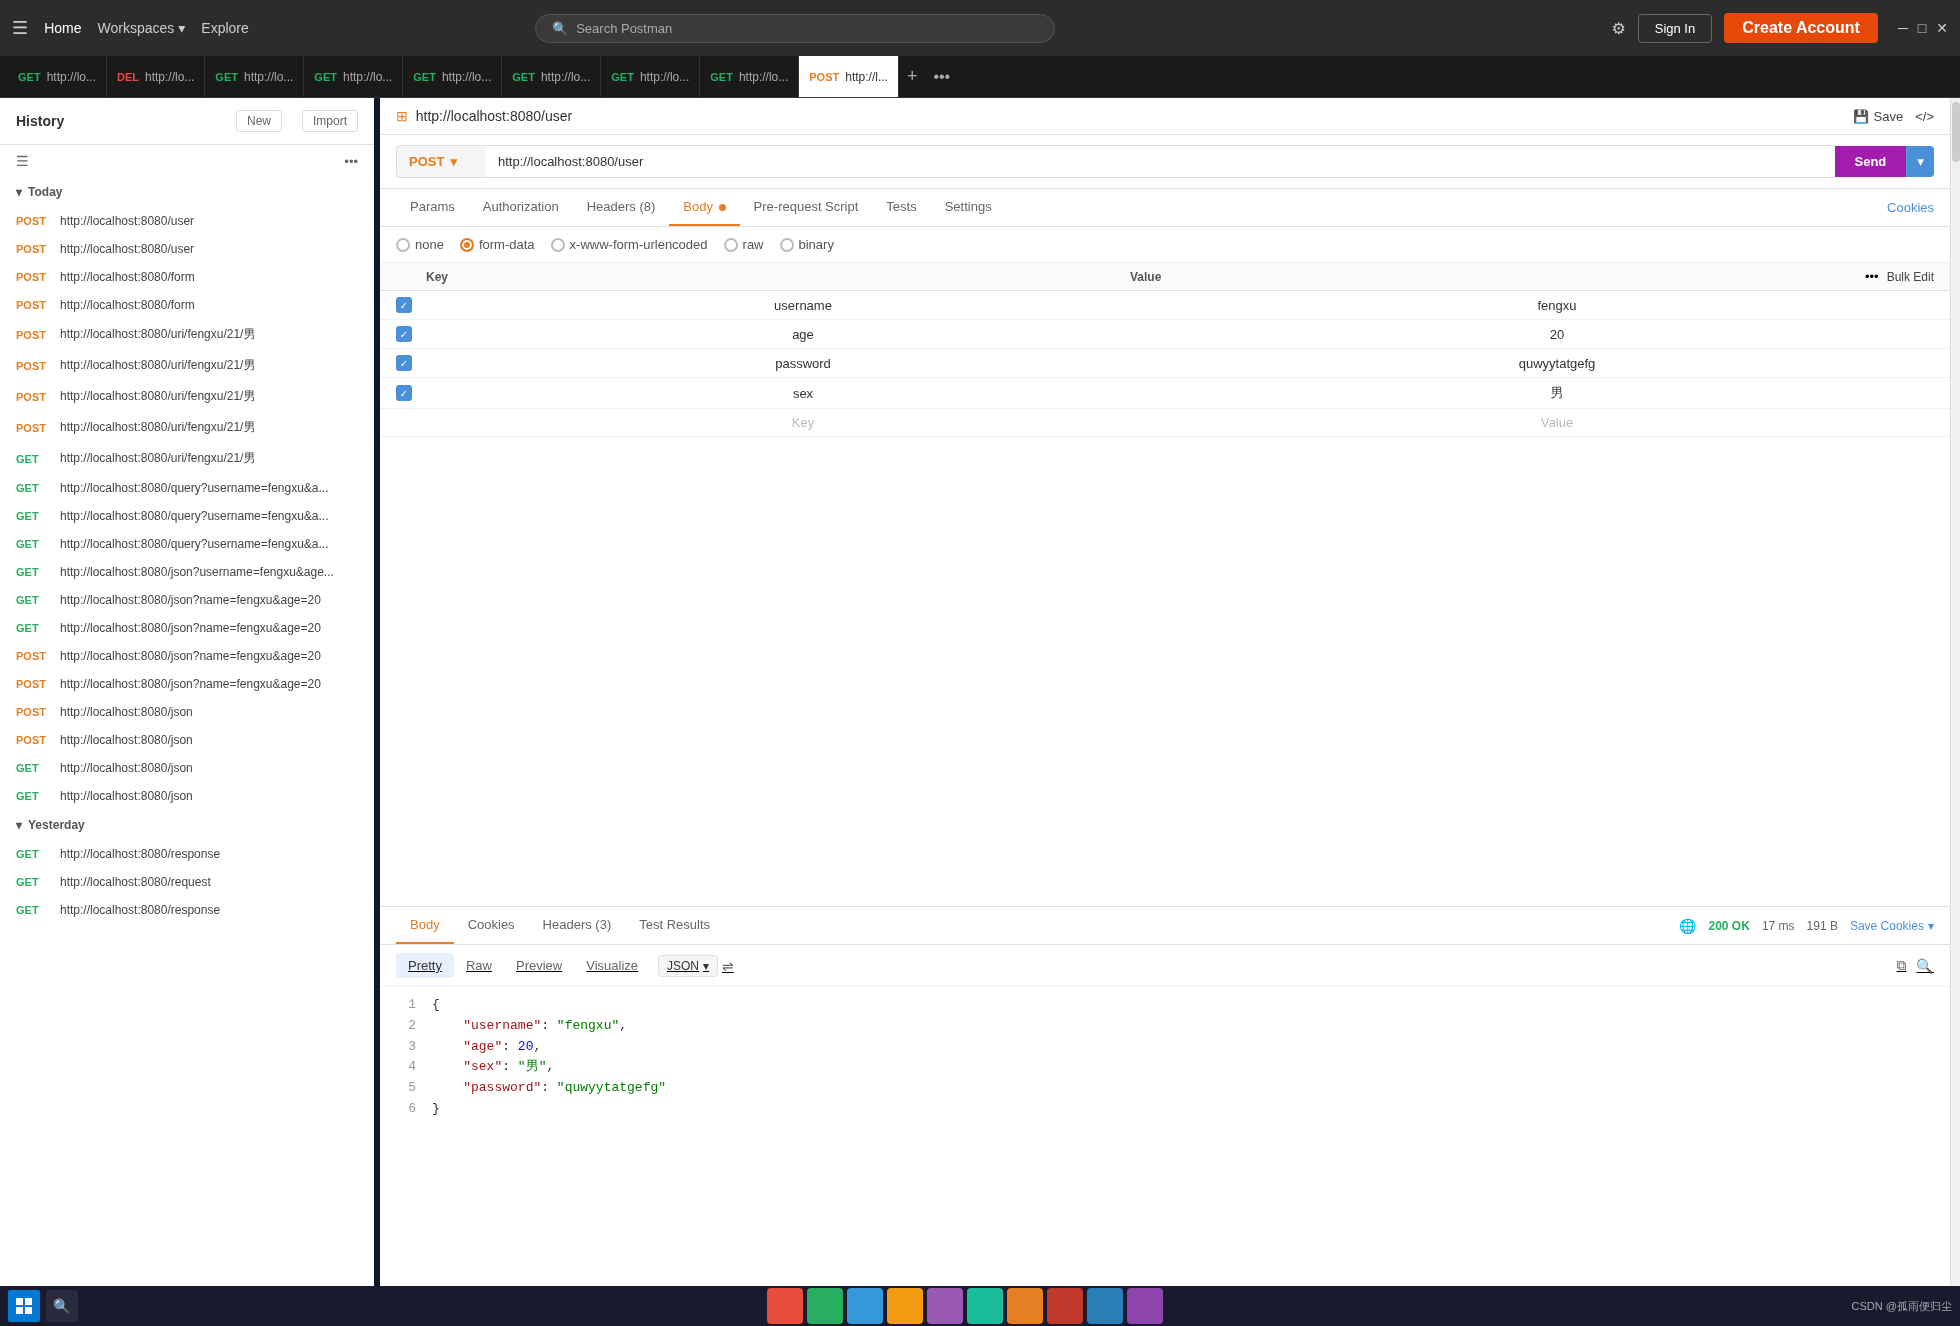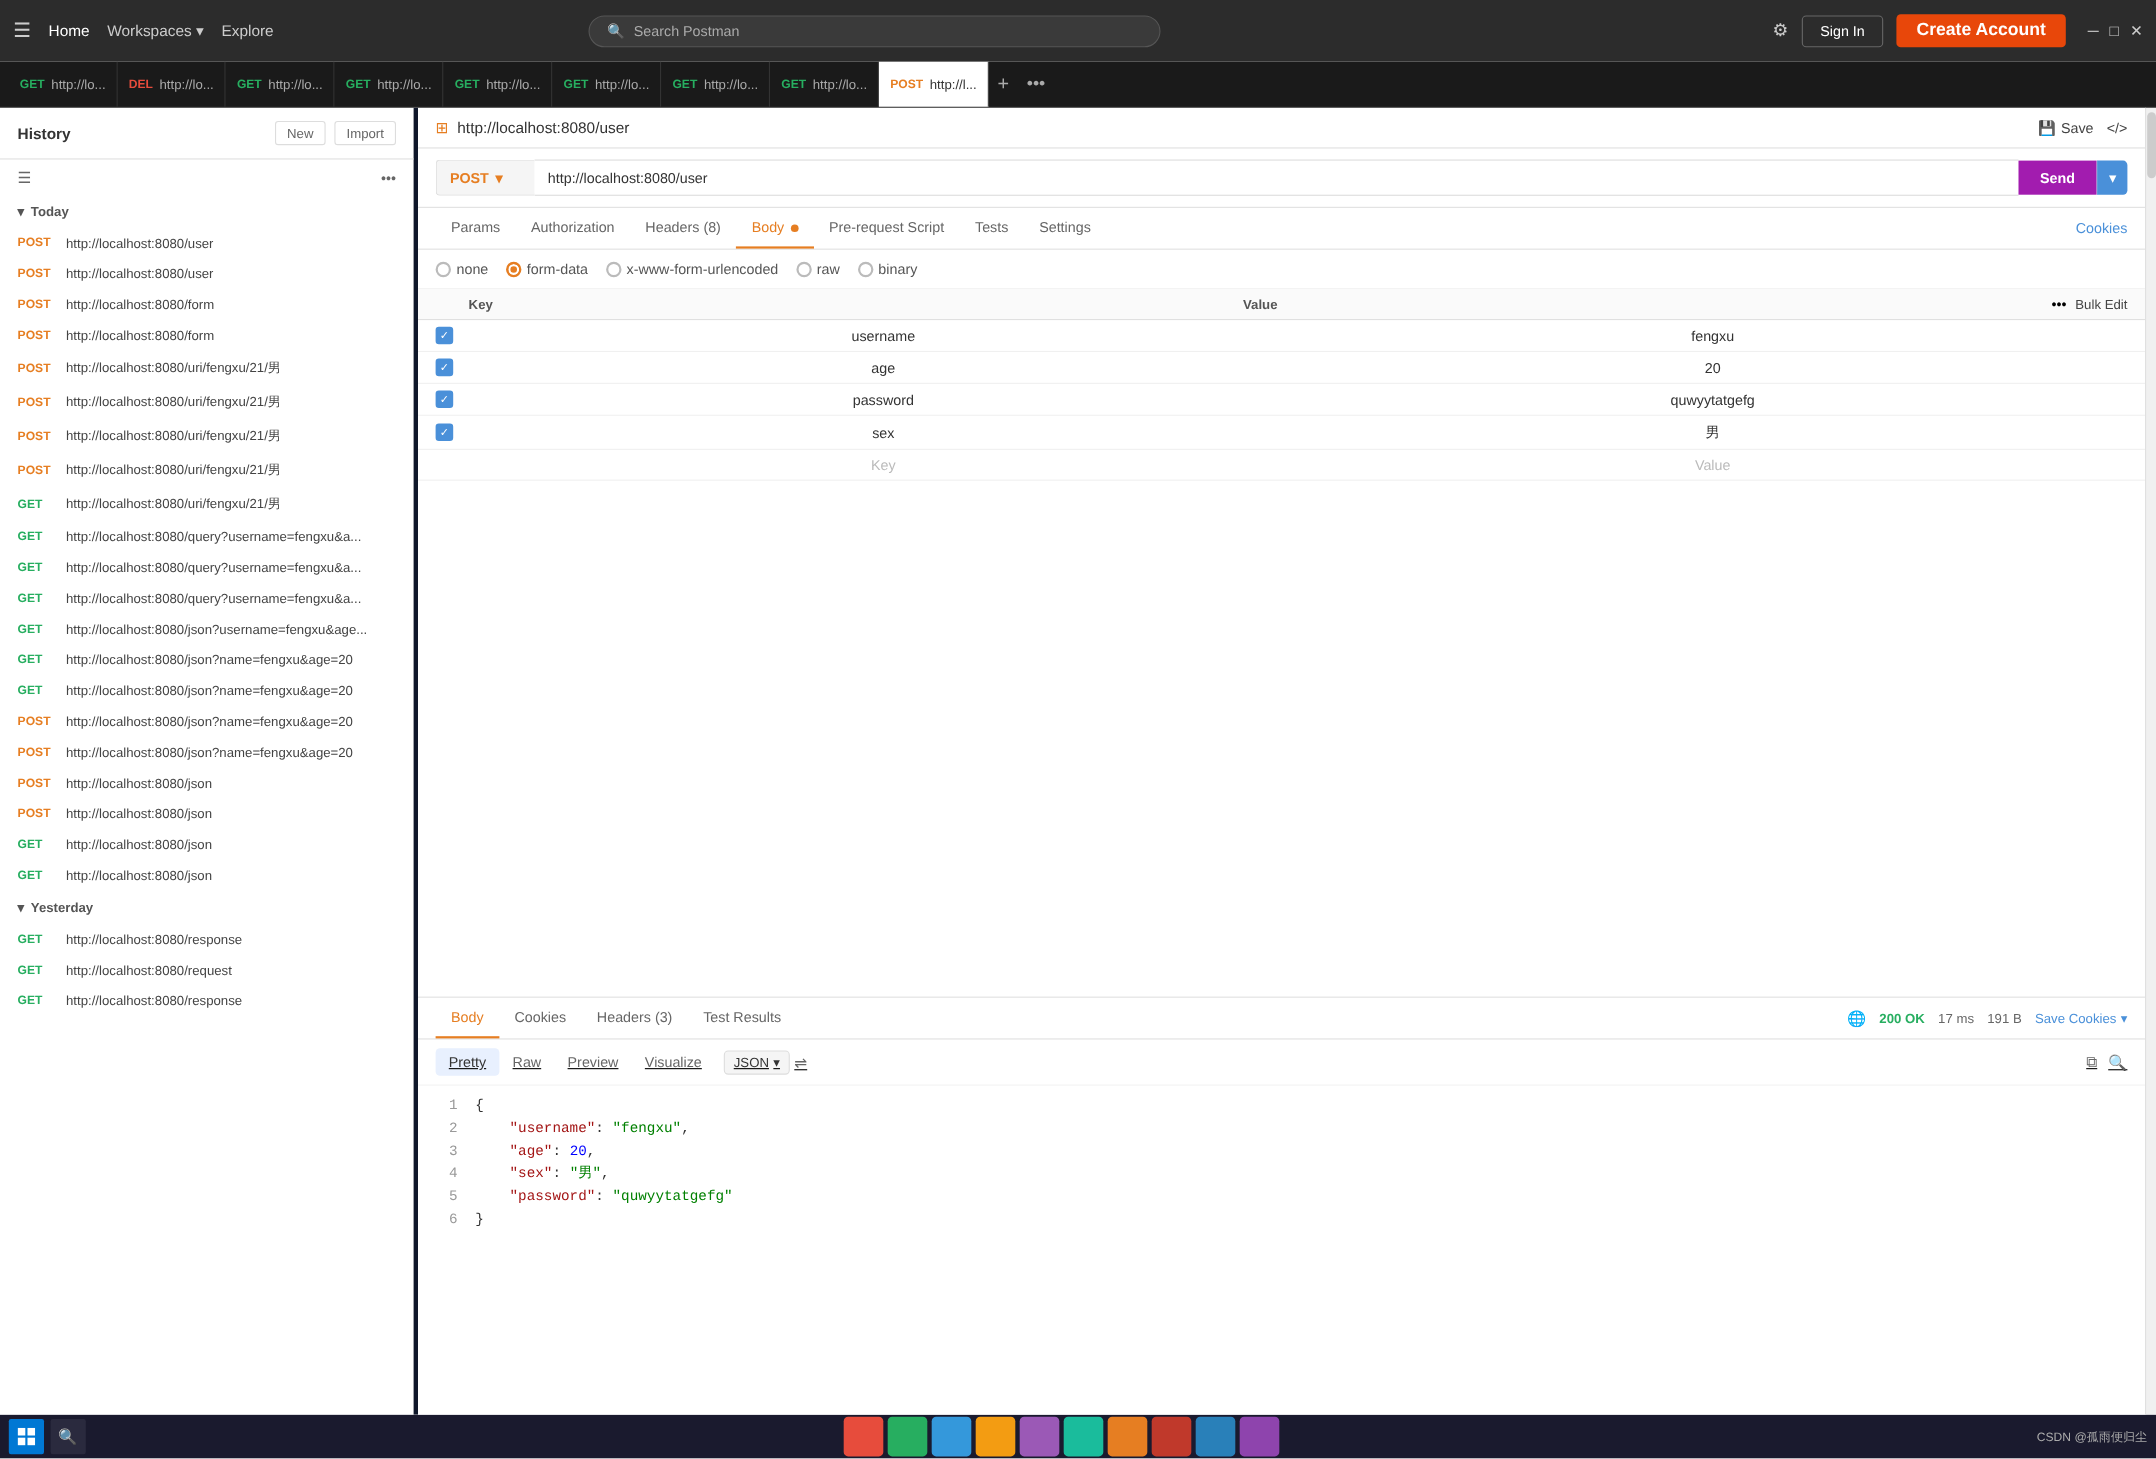--- a/index.html
+++ b/index.html
@@ -38,27 +38,27 @@
     .tab-method.del { color: #e74c3c; }
     .tab-url { overflow: hidden; text-overflow: ellipsis; white-space: nowrap; }
     .tab-add { color: #aaa; font-size: 18px; cursor: pointer; padding: 0 8px; }
     .tab-more { color: #aaa; font-size: 16px; cursor: pointer; padding: 0 8px; }
 
     
     .main-layout { display: flex; height: calc(1326px - 56px - 42px - 40px); }
 
     
     .sidebar {
-      width: 380px; min-width: 380px; background: #fff; border-right: 4px solid #0f172a; display: flex; flex-direction: column;
+      width: 380px; min-width: 380px; background: #fff; border-right: 6px solid #0f172a; display: flex; flex-direction: column;
     }
     .sidebar-header {
       display: flex; align-items: center; justify-content: space-between; padding: 12px 16px; border-bottom: 1px solid #e0e0e0;
     }
     .sidebar-title { font-size: 14px; font-weight: 600; color: #333; }
-    .sidebar-actions { display: flex; gap: 8px; align-items: center; }
+    .sidebar-actions { display: flex; gap: 20px; align-items: center; }
     .sidebar-btn { font-size: 12px; color: #666; background: transparent; border: 1px solid #ddd; border-radius: 3px; padding: 3px 10px; cursor: pointer; }
     .sidebar-filter { display: flex; align-items: center; padding: 8px 16px; }
     .filter-icon { color: #666; font-size: 14px; cursor: pointer; }
     .sidebar-more { color: #666; cursor: pointer; margin-left: auto; }
 
     .history-group { padding: 0; }
     .group-label {
       display: flex; align-items: center; padding: 8px 16px; font-size: 12px; font-weight: 600; color: #555; cursor: pointer; gap: 6px;
     }
     .history-item {

